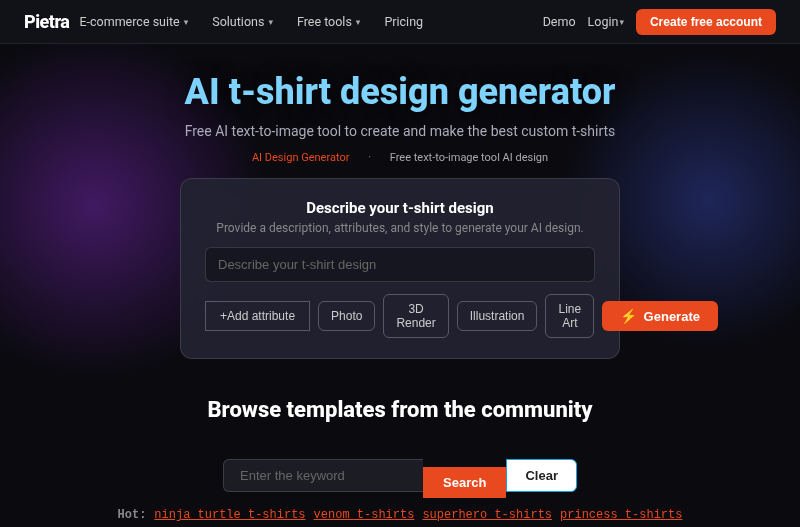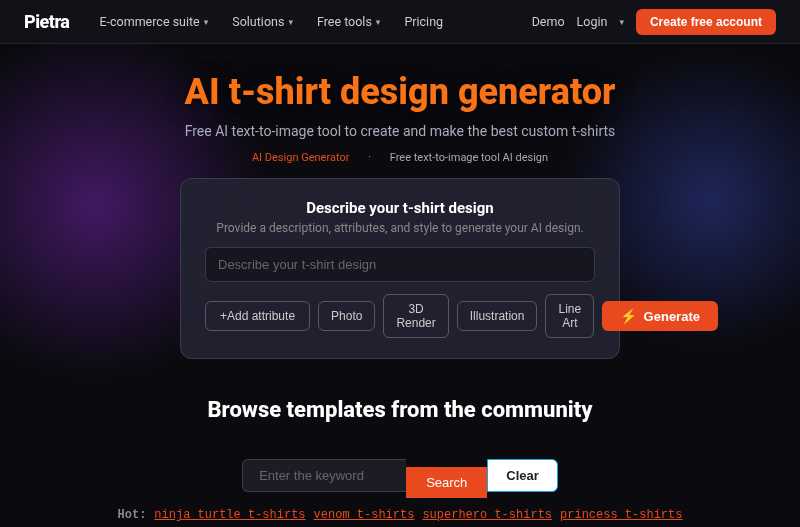--- a/index.html
+++ b/index.html
@@ -45,21 +45,20 @@
       display: flex;
       align-items: center;
       padding: 0 24px;
       height: 44px;
       border-bottom: 1px solid rgba(255,255,255,0.08);
     }
     .nav-logo {
       font-weight: 800;
       font-size: 18px;
       color: #fff;
-      margin-right: 20px;
       letter-spacing: -0.5px;
     }
     .nav-items {
       display: flex;
       align-items: center;
       gap: 4px;
       flex: 1;
     }
     .nav-item {
       color: #ccc;
@@ -78,21 +77,21 @@
     .nav-right {
       display: flex;
       align-items: center;
       gap: 12px;
     }
     .nav-demo, .nav-login {
       color: #ccc;
       font-size: 12.5px;
       cursor: pointer;
     }
-    .nav-login { display: flex; align-items: center; gap: 12px; }
+    .nav-login { display: flex; align-items: center; gap: 1px; }
     .btn-create-account {
       background: #e8491e;
       color: #fff;
       border: none;
       padding: 6px 14px;
       border-radius: 6px;
       font-size: 12px;
       font-weight: 600;
       cursor: pointer;
       white-space: nowrap;
@@ -101,21 +100,21 @@
     
     .hero {
       position: relative;
       z-index: 5;
       text-align: center;
       padding: 28px 20px 16px;
     }
     .hero-title {
       font-size: 36px;
       font-weight: 800;
-      color: #f97316;
+      color: #7dd3fc;
       line-height: 1.15;
       margin-bottom: 10px;
       text-shadow: 0 2px 20px rgba(0,0,0,0.5);
     }
     .hero-subtitle {
       color: #aab;
       font-size: 14px;
       margin-bottom: 12px;
     }
     .breadcrumb-bar {
@@ -163,21 +162,21 @@
     .design-actions {
       display: flex;
       align-items: center;
       gap: 8px;
     }
     .btn-add-attr {
       background: transparent;
       border: 1px solid rgba(255,255,255,0.25);
       color: #ccc;
       padding: 7px 14px;
-      border-radius: 6px;
+      border-radius: 0;
       font-size: 12px;
       cursor: pointer;
       white-space: nowrap;
     }
     .btn-style {
       background: transparent;
       border: 1px solid rgba(255,255,255,0.25);
       color: #ccc;
       padding: 7px 12px;
       border-radius: 6px;
@@ -221,31 +220,31 @@
       margin-bottom: 10px;
     }
     .search-input {
       background: rgba(30,30,40,0.9);
       border: 1px solid rgba(255,255,255,0.15);
       border-right: none;
       border-radius: 6px 0 0 6px;
       padding: 8px 16px;
       color: #888;
       font-size: 13px;
-      width: 164px;
+      width: 200px;
       outline: none;
     }
     .search-input::placeholder { color: #666; }
     .btn-search {
       background: #e8491e;
       border: none;
       color: #fff;
       padding: 8px 20px;
       font-size: 13px;
-      font-weight: 400;
+      font-weight: 700;
       cursor: pointer;
       margin-top: 15px;
     }
     .btn-clear {
       background: #fff;
       border: 1px solid #0ea5e9;
       color: #222;
       padding: 8px 18px;
       font-size: 13px;
       font-weight: 600;

